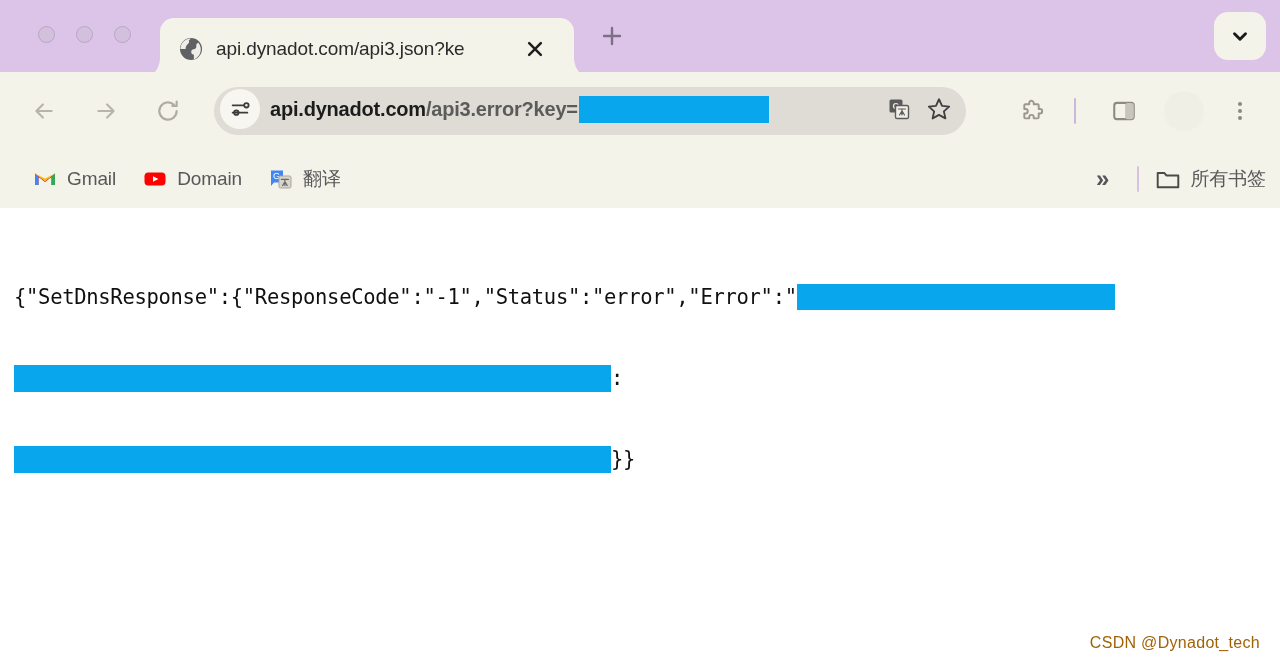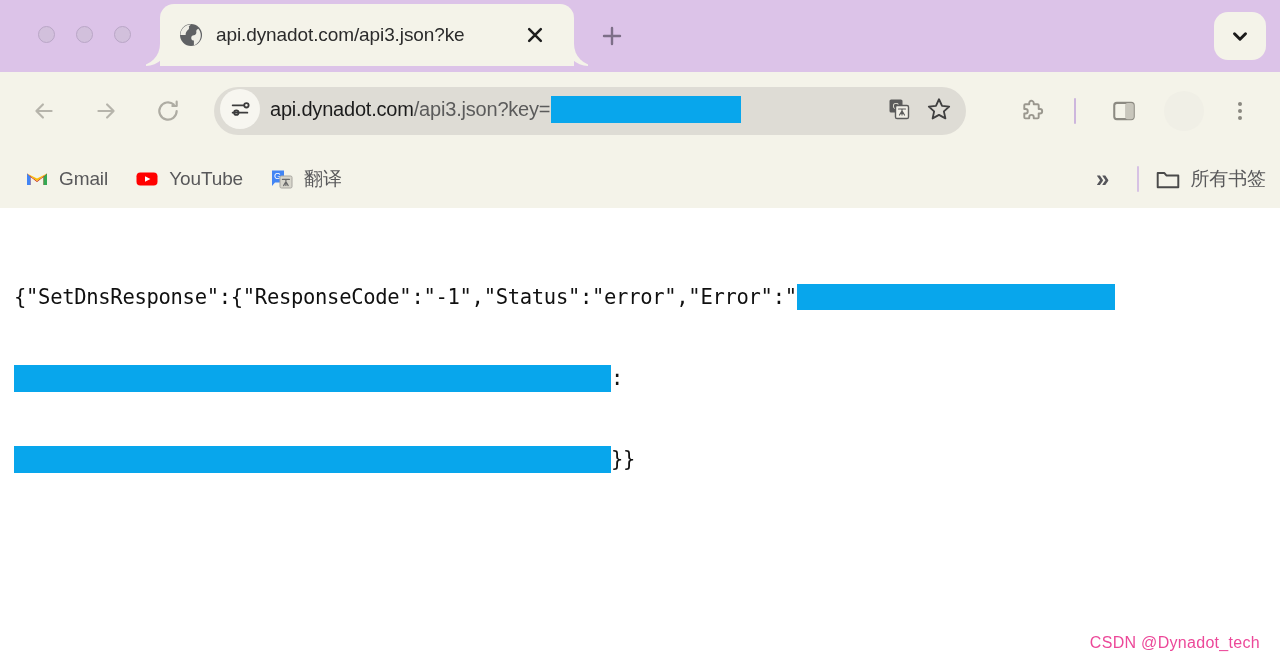--- a/index.html
+++ b/index.html
@@ -41,21 +41,21 @@
     height: 17px;
     border-radius: 50%;
     background: #d2c0dc;
     border: 1px solid #b9a6c6;
     box-sizing: border-box;
   }
 
   .tab {
     position: absolute;
     left: 160px;
-    top: 4px;
+    top: 18px;
     width: 414px;
     height: 62px;
     background: #f4f3e9;
     border-radius: 14px 14px 0 0;
     display: flex;
     align-items: center;
     padding: 0 10px 0 18px;
     box-sizing: border-box;
   }
   
@@ -148,20 +148,21 @@
     flex: 0 0 auto;
     width: 752px;
     height: 48px;
     margin-left: 24px;
     background: #dedcd5;
     border-radius: 24px;
     display: flex;
     align-items: center;
     padding: 0 10px 4px 6px;
     box-sizing: border-box;
+    font-weight: bold;
   }
   .omnibox-chip {
     width: 40px;
     height: 40px;
     border-radius: 50%;
     background: #f7f6f0;
     display: flex;
     align-items: center;
     justify-content: center;
     flex: 0 0 40px;
@@ -227,21 +228,21 @@
     flex: 0 0 40px;
   }
 
   
   .bookmarks {
     position: relative;
     height: 58px;
     background: #f4f3e9;
     display: flex;
     align-items: center;
-    padding: 0 14px 0 14px;
+    padding: 0 14px 0 22px;
     box-sizing: border-box;
   }
   .bm {
     display: flex;
     align-items: center;
     height: 40px;
     padding: 0 10px;
     border-radius: 8px;
     margin-right: 6px;
     flex: 0 0 auto;
@@ -307,21 +308,21 @@
   }
   .blk.k1 { width: 318px; height: 26px; }
   .blk.k2 { width: 597px; height: 27px; }
   .blk.k3 { width: 597px; height: 27px; }
 
   .watermark {
     position: absolute;
     right: 20px;
     bottom: 14px;
     font-size: 16px;
-    color: #ec4899;
+    color: #a16207;
     letter-spacing: 0.3px;
   }
 </style>
 </head>
 <body>
 
 <div class="browser">
 
   <div class="tabstrip">
 
@@ -382,21 +383,21 @@
     <div class="omnibox">
       <span class="omnibox-chip">
         <svg viewBox="0 0 24 24" width="22" height="22">
           <path d="M4 8 H16 M4 16 H20" stroke="#3c3c3c" stroke-width="2" stroke-linecap="round"></path>
           <circle cx="19" cy="8" r="2.4" fill="none" stroke="#3c3c3c" stroke-width="2"></circle>
           <circle cx="8" cy="16" r="2.4" fill="none" stroke="#3c3c3c" stroke-width="2"></circle>
         </svg>
       </span>
       <span class="url">
         <span class="domain">api.dynadot.com</span>
-          <span class="path">/api3.json?key=</span>
+          <span class="path">/api3.error?key=</span>
           <span class="redact"></span>
       </span>
       <span class="omni-icon">
         <svg viewBox="0 0 24 24" width="24" height="24">
           <rect x="2.5" y="2.5" width="13" height="13" rx="1.6" fill="#5b5b5b"></rect>
           <text x="9" y="12.4" font-size="9" fill="#eceade" text-anchor="middle" font-family="Liberation Sans, sans-serif">G</text>
           <rect x="8.5" y="8.5" width="13" height="13" rx="1.6" fill="#f1efe7" stroke="#5b5b5b" stroke-width="1.4"></rect>
           <path d="M11.5 12 H18.5 M15 12 V18 M12.5 18 L15 14 L17.5 18" stroke="#5b5b5b" stroke-width="1.2" fill="none" stroke-linecap="round"></path>
         </svg>
       </span>
@@ -445,21 +446,21 @@
       <span class="bm-label">Gmail</span>
     </div>
 
     <div class="bm">
       <span class="bm-icon">
         <svg viewBox="0 0 24 24" width="24" height="24">
           <rect x="1.5" y="5.5" width="21" height="13" rx="3.8" fill="#ff0000"></rect>
           <path d="M10 9.3 L15.4 12 L10 14.7 Z" fill="#ffffff"></path>
         </svg>
       </span>
-      <span class="bm-label">YouTube</span>
+      <span class="bm-label">Domain</span>
     </div>
 
 
     <div class="bm">
       <span class="bm-icon">
         <svg viewBox="0 0 24 24" width="24" height="24">
           <path d="M2 3.5 h12 v12 h-9 l-3 3.5 z" fill="#4285f4"></path>
           <text x="7.6" y="12.4" font-size="9" fill="#ffffff" text-anchor="middle" font-family="Liberation Sans, sans-serif">G</text>
           <rect x="10" y="9" width="12" height="12" rx="1.4" fill="#d8d6cc" stroke="#a8a6a0" stroke-width="1"></rect>
           <path d="M12.4 12.4 h7 M15.9 12.4 v6 M13.6 18.6 L15.9 14.6 L18.2 18.6" stroke="#6a6a6a" stroke-width="1.2" fill="none" stroke-linecap="round"></path>

